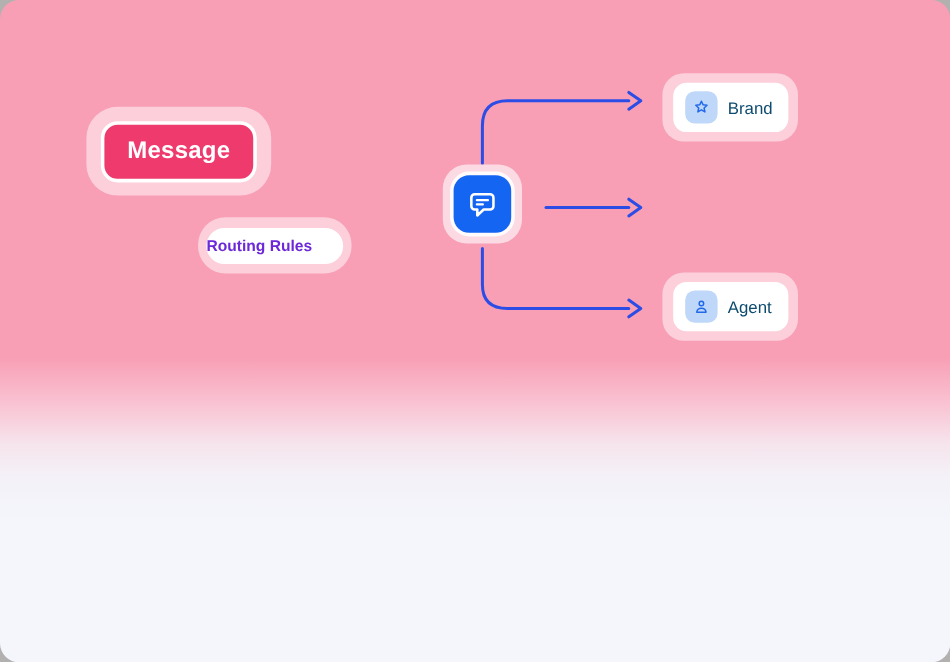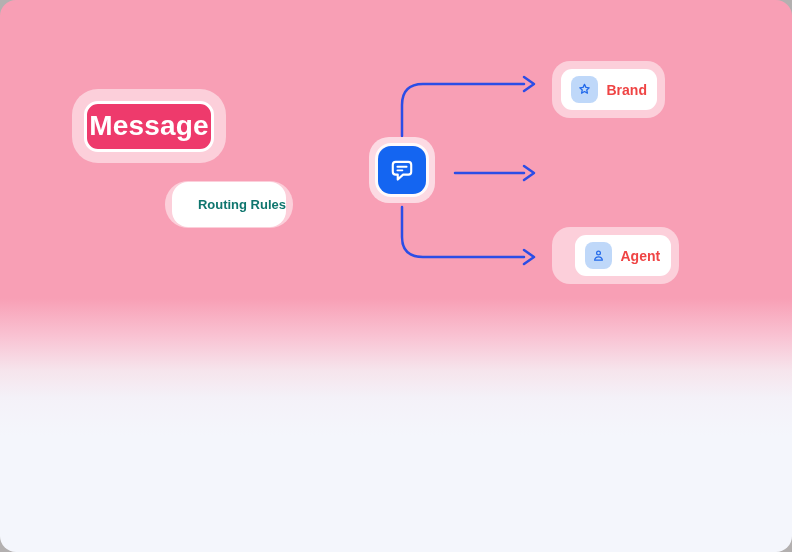--- a/index.html
+++ b/index.html
@@ -29,70 +29,70 @@
   
   .msg-ring { left: 72px; top: 89px; width: 154px; height: 74px; border-radius: 26px; }
   .msg-btn {
     width: 130px; height: 51px;
     background: #ee3a6c;
     border: 3px solid #ffffff;
     border-radius: 14px;
     box-sizing: border-box;
     display: flex; align-items: center; justify-content: center;
     color: #ffffff;
-    font-size: 28px;
+    font-size: 20px;
     font-weight: 700;
     letter-spacing: 0.2px;
   }
   
   .rr-ring { left: 165px; top: 181px; width: 128px; height: 47px; border-radius: 23px; }
   .rr-pill {
-    width: 114px; height: 45px;
+    width: 114px; height: 30px;
     background: #ffffff;
     border-radius: 16px;
-    display: flex; align-items: center; justify-content: flex-end;
-    color: #0f766e;
+    display: flex; align-items: center; justify-content: flex-start;
+    color: #6d28d9;
     font-size: 13px;
     font-weight: 700;
   }
   
   .hub-ring { left: 369px; top: 137px; width: 66px; height: 66px; border-radius: 20px;
               background: rgba(255,255,255,0.62); }
   .hub-icon {
     width: 48px; height: 48px;
     background: #1465f1;
     border-radius: 13px;
     box-shadow: 0 0 0 3px rgba(255,255,255,0.85);
     display: flex; align-items: center; justify-content: center;
   }
   
   .target-ring { left: 552px; width: 113px; height: 57px; border-radius: 18px; }
   .t-brand { top: 61px; }
   .t-team  { top: 144px; }
-  .t-agent { top: 227px; padding-left: 14px; }
+  .t-agent { top: 227px; }
   .target-card {
     width: 96px; height: 41px;
     background: #ffffff;
     border-radius: 11px;
     display: flex; align-items: center;
     padding-left: 10px;
     box-sizing: border-box;
     gap: 9px;
   }
   .chip {
     width: 27px; height: 27px;
     background: #bfd8f9;
     border-radius: 8px;
     display: flex; align-items: center; justify-content: center;
     flex: 0 0 auto;
   }
   .target-label {
-    color: #ef4444;
+    color: #0c4a6e;
     font-size: 14px;
-    font-weight: 700;
+    font-weight: 400;
   }
   .arrows-svg {
     position: absolute;
     left: 0; top: 0;
     width: 792px; height: 552px;
     pointer-events: none;
   }
 </style>
 </head>
 <body>

